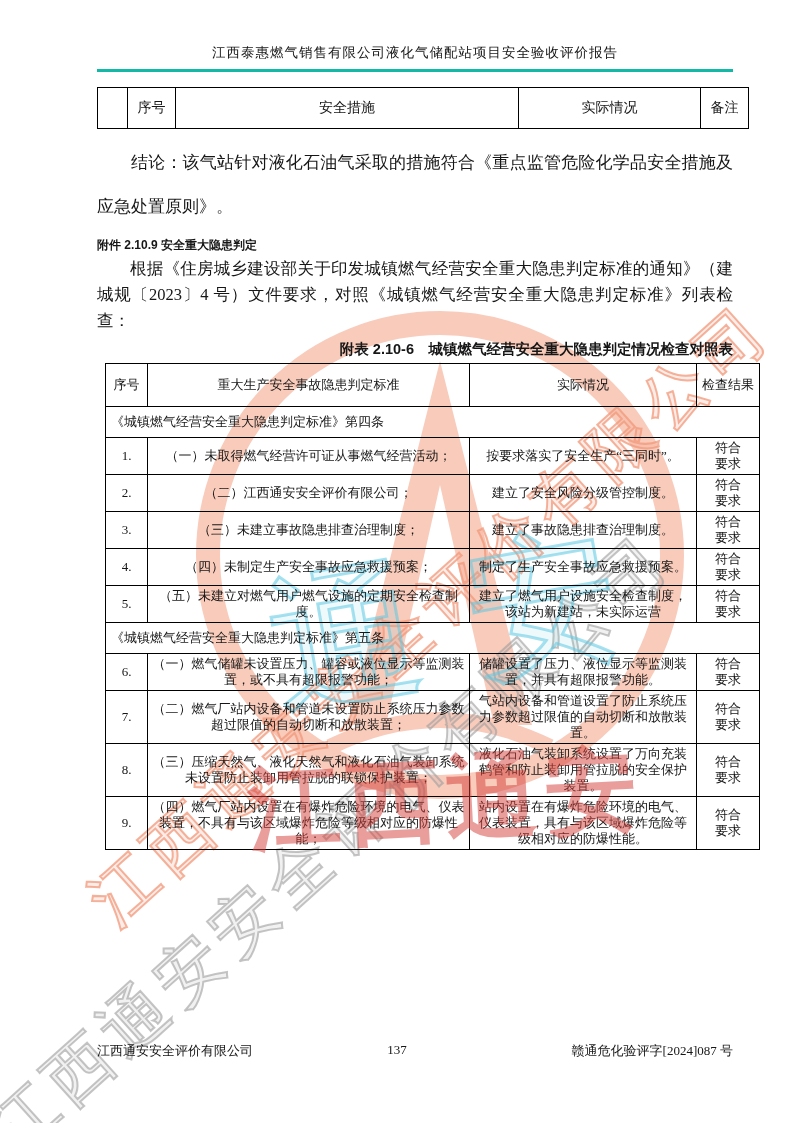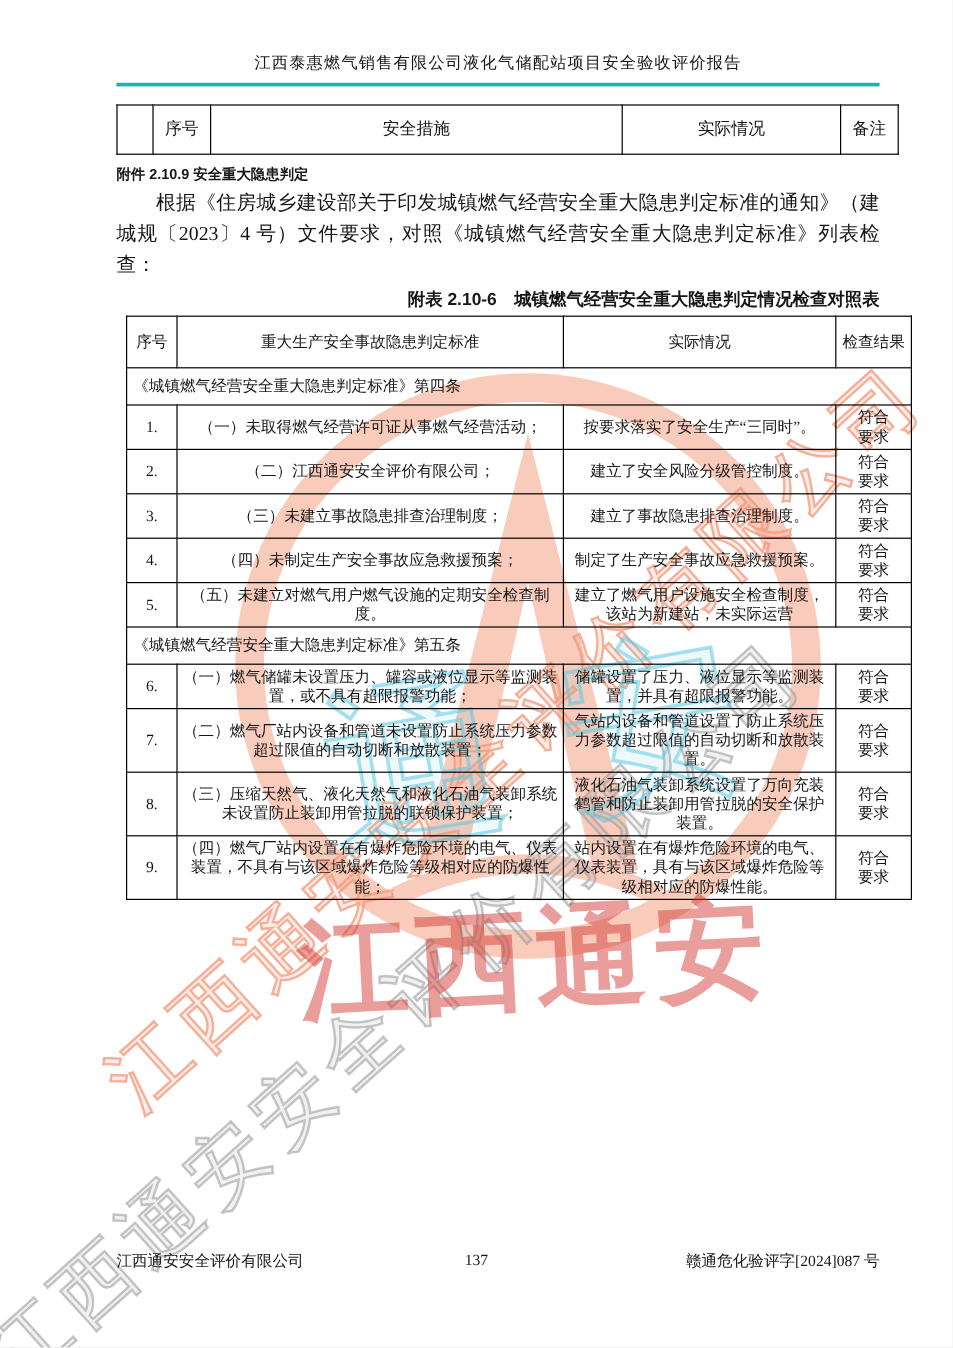--- a/index.html
+++ b/index.html
@@ -95,20 +95,21 @@
           <tr>
         <th class="c-blank"></th>
         <th class="c-seq">序号</th>
         <th class="c-measure">安全措施</th>
         <th class="c-actual">实际情况</th>
         <th class="c-remark">备注</th>
       </tr>
     </tbody>
       </table>
 
+    <p class="conclusion">结论：该气站针对液化石油气采取的措施符合《重点监管危险化学品安全措施及应急处置原则》。</p>
 
     <p class="att-heading">附件 2.10.9 安全重大隐患判定</p>
 
     <p class="att-para">根据《住房城乡建设部关于印发城镇燃气经营安全重大隐患判定标准的通知》（建城规〔2023〕4 号）文件要求，对照《城镇燃气经营安全重大隐患判定标准》列表检查：</p>
 
     <p class="t2-caption">附表 2.10-6　城镇燃气经营安全重大隐患判定情况检查对照表</p>
 
     <table class="t2">
       <tbody>
           <tr>

